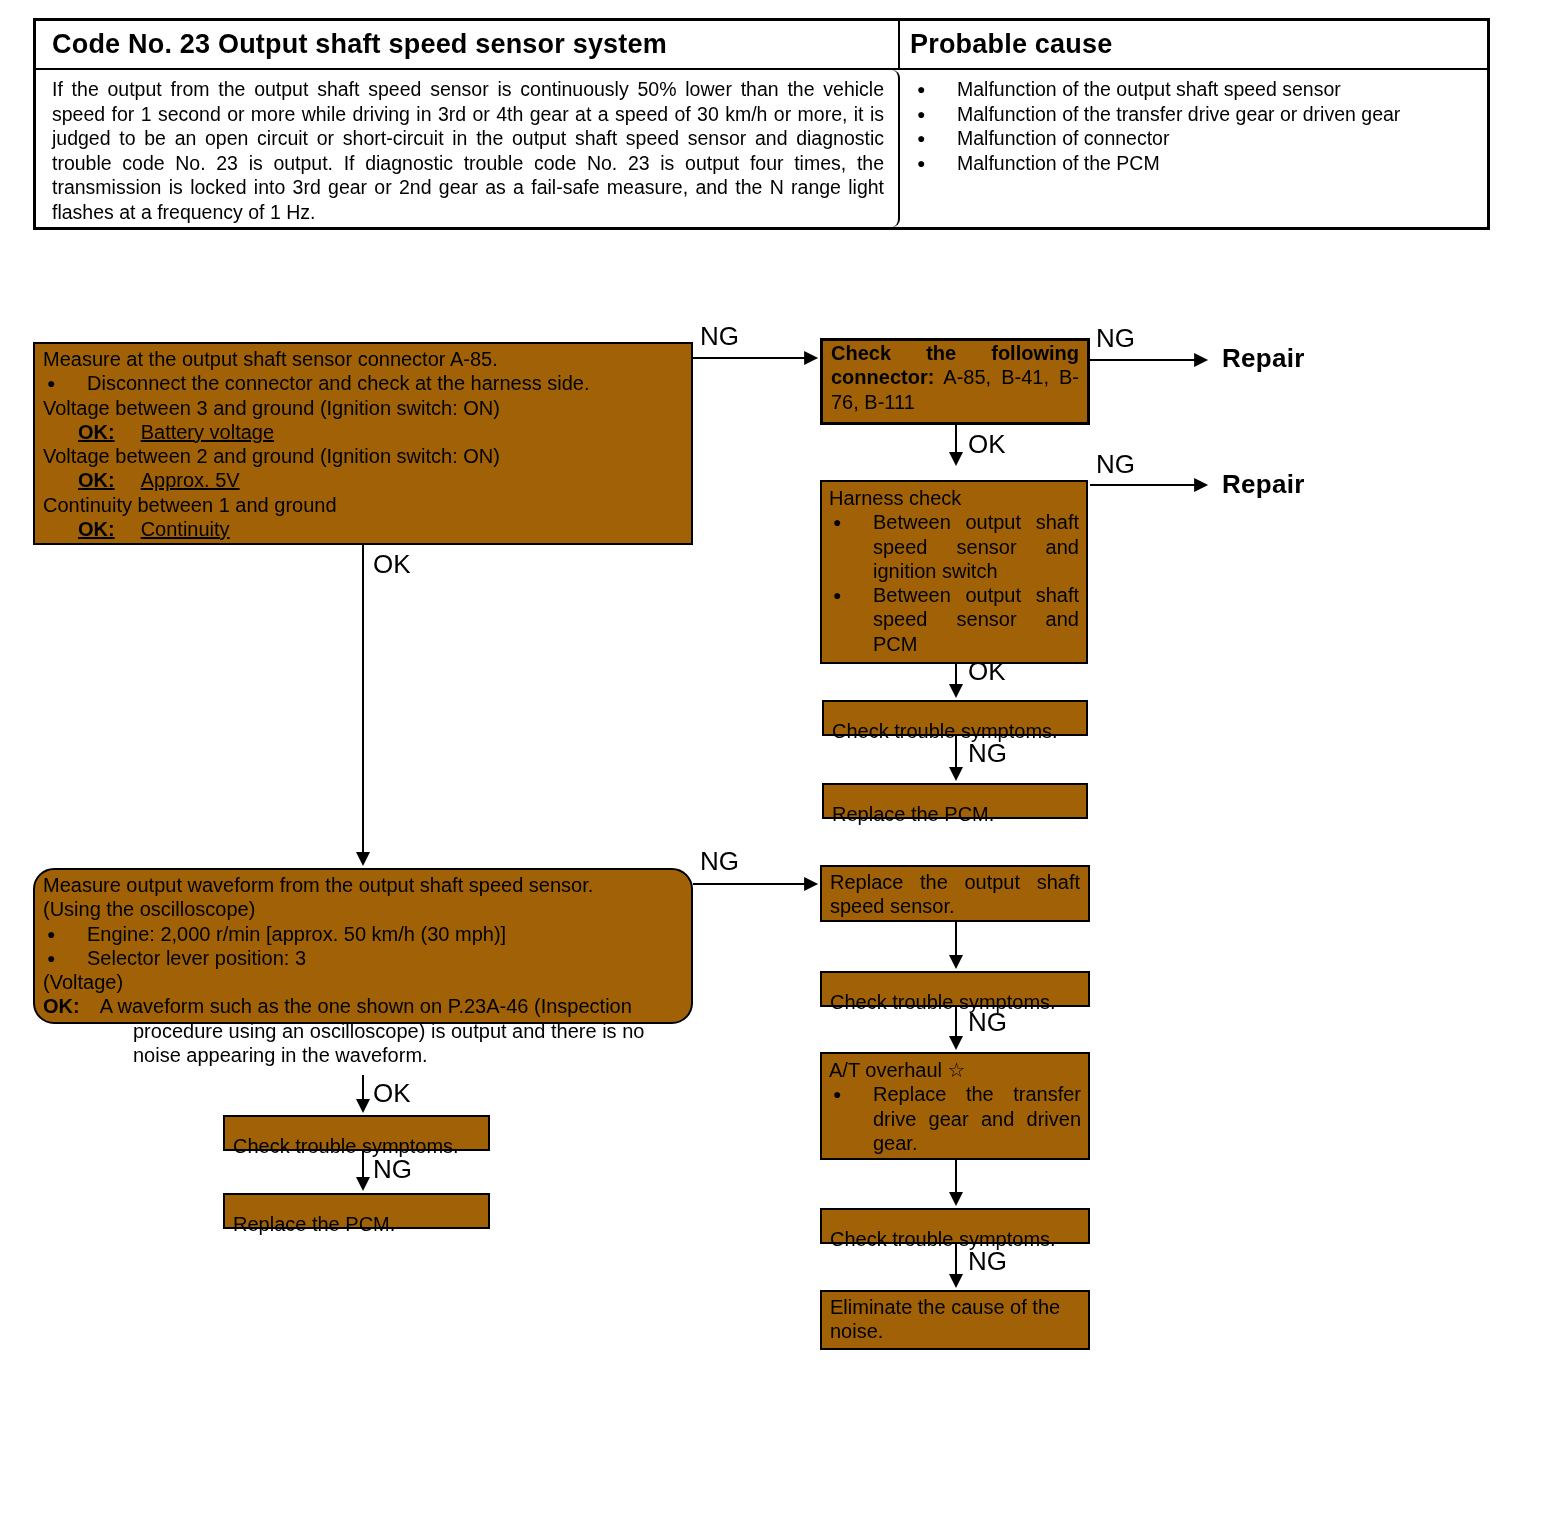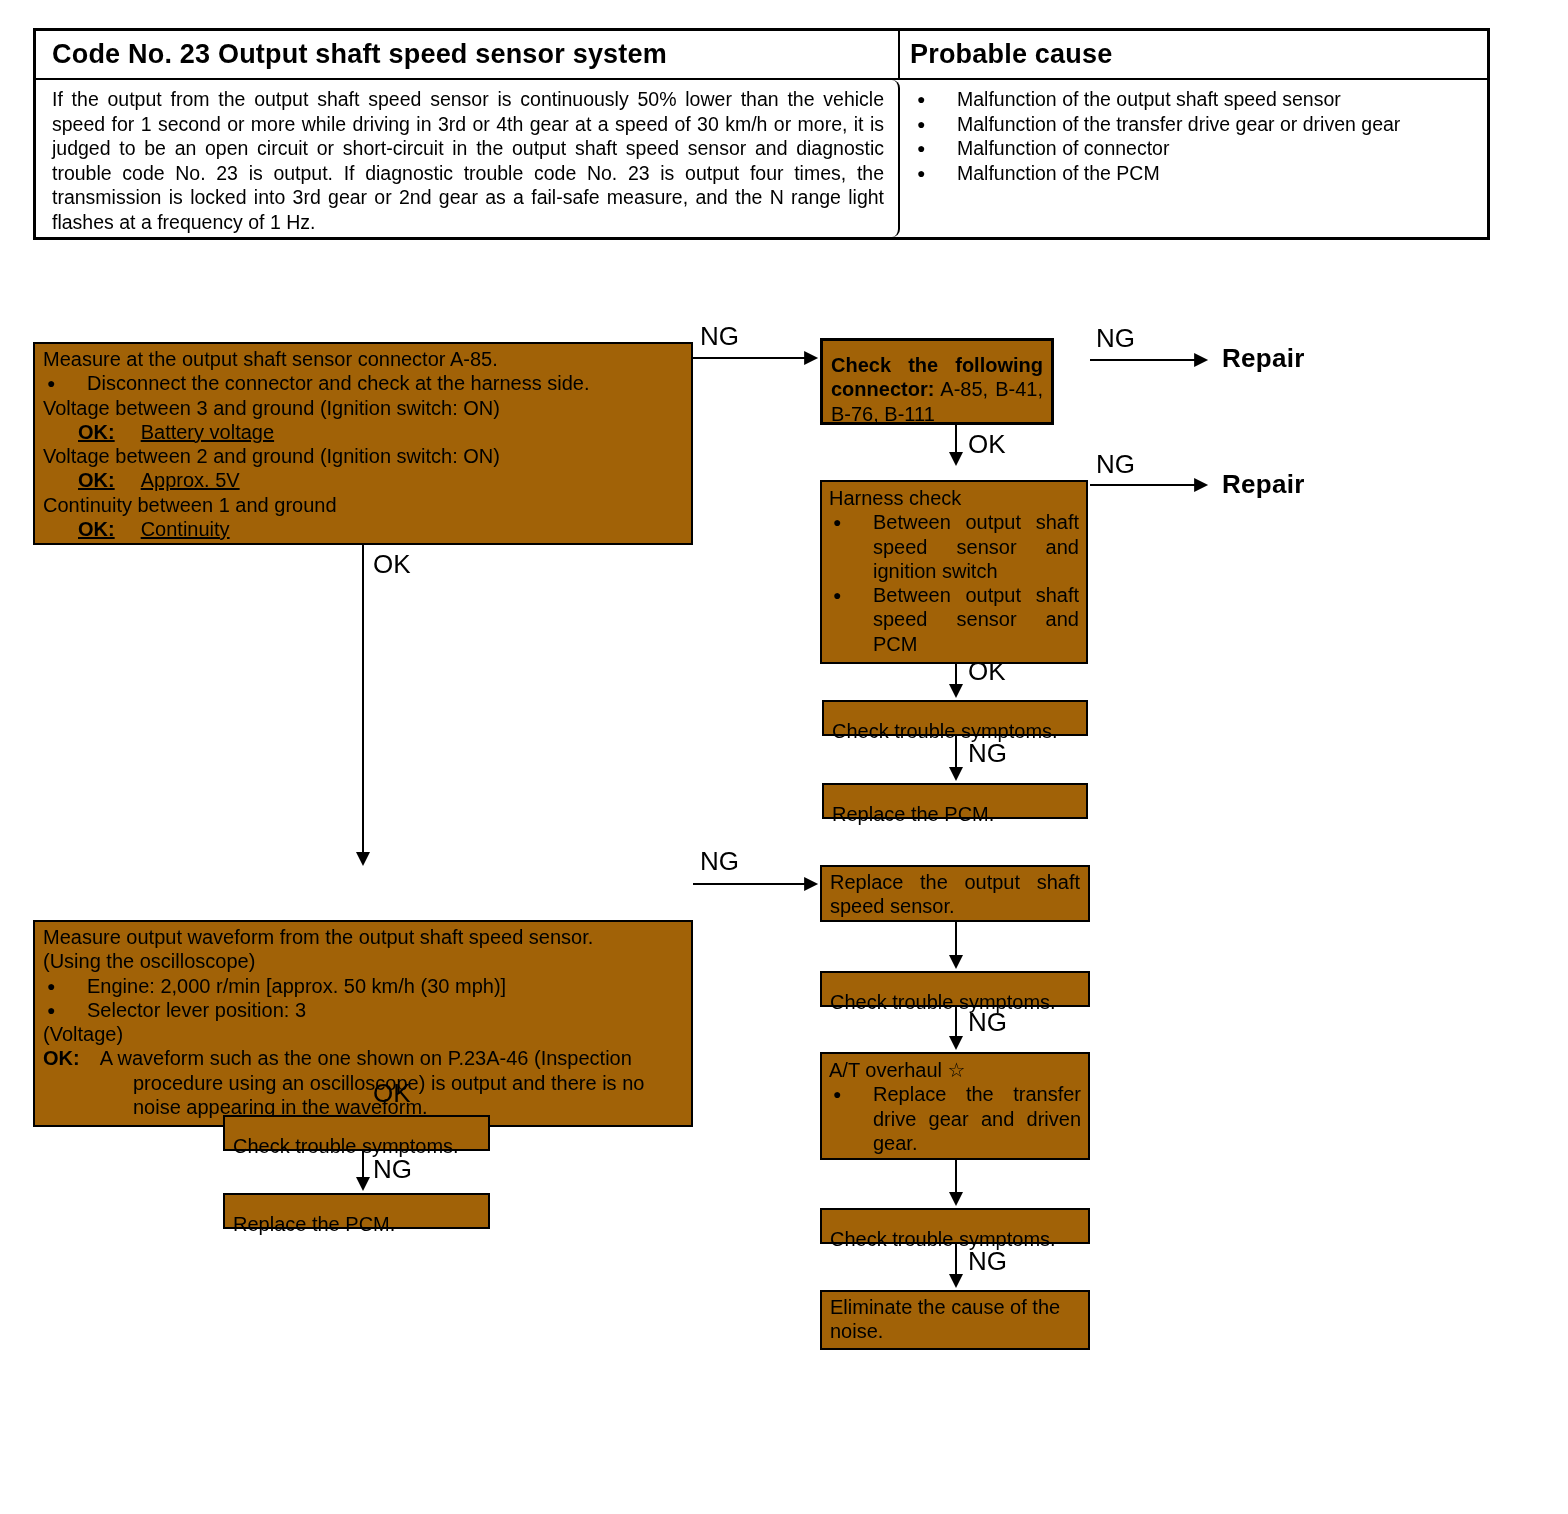--- a/index.html
+++ b/index.html
@@ -5,21 +5,21 @@
   html,body{margin:0;padding:0;background:#fff;}
   #page{
     position:relative;
     width:1568px;height:1514px;
     background:#fff;color:#000;
     font-family:"Liberation Sans","DejaVu Sans",sans-serif;
     overflow:hidden;
   }
   
   #dtc-table{
-    position:absolute;left:33px;top:28px;width:1457px;height:212px;
+    position:absolute;left:33px;top:18px;width:1457px;height:212px;
     border:3px solid #000;box-sizing:border-box;
     display:grid;grid-template-columns:864px 1fr;grid-template-rows:49px 1fr;
   }
   .cell{box-sizing:border-box;}
   .cell.h1{border-right:2px solid #000;border-bottom:2px solid #000;
     display:flex;align-items:center;padding-left:16px;
     font-size:27px;font-weight:bold;letter-spacing:.2px;}
   .cell.h2{border-bottom:2px solid #000;display:flex;align-items:center;
     padding-left:10px;font-size:27px;font-weight:bold;letter-spacing:.2px;}
   .cell.desc{border-right:2px solid #000;padding:7px 14px 0 16px;
@@ -116,42 +116,42 @@
     <div>Voltage between 2 and ground (Ignition switch: ON)</div>
     <div class="okrow">
       <span class="okl">OK:</span><span class="okv">Approx. 5V</span>
     </div>
     <div>Continuity between 1 and ground</div>
     <div class="okrow">
       <span class="okl">OK:</span><span class="okv">Continuity</span>
     </div>
   </div>
 
-  <div class="fbox" style="left:33px;top:920px;width:660px;height:207px;">
+  <div class="fbox" style="left:33px;top:868px;width:660px;height:156px;border-radius:21px;">
     <div>Measure output waveform from the output shaft speed sensor.</div>
     <div>(Using the oscilloscope)</div>
     <div class="brow">
       <span class="blt">●</span>
       <span class="btxt">Engine: 2,000 r/min [approx. 50 km/h (30 mph)]</span>
     </div>
     <div class="brow">
       <span class="blt">●</span>
       <span class="btxt">Selector lever position: 3</span>
     </div>
     <div>(Voltage)</div>
     <div class="hang">
       <b class="okl">OK:</b><span>A waveform such as the one shown on P.23A-46 (Inspection procedure using an oscilloscope) is output and there is no noise appearing in the waveform.</span>
     </div>
   </div>
 
   <div class="fbox one" style="left:223px;top:1115px;width:267px;height:34px;">Check trouble symptoms.</div>
 
   <div class="fbox one" style="left:223px;top:1193px;width:267px;height:35px;">Replace the PCM.</div>
 
-  <div class="fbox thick just" style="left:820px;top:338px;width:234px;height:87px;padding:12px 8px;">
+  <div class="fbox thick just" style="left:820px;top:338px;width:270px;height:87px;padding:0 8px;">
     <b>Check the following connector:</b>
     <span>A-85, B-41, B-76, B-111</span>
   </div>
 
   <div class="fbox" style="left:820px;top:468px;width:268px;height:184px;padding:4px 7px;margin-top:12px;">
     <div>Harness check</div>
     <div class="brow">
       <span class="blt">●</span>
       <span class="btxt just">Between output shaft speed sensor and ignition switch</span>
     </div>

